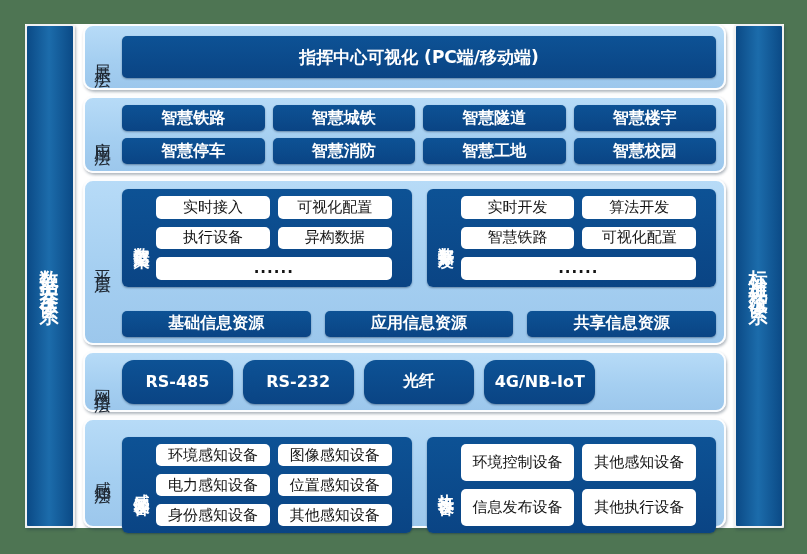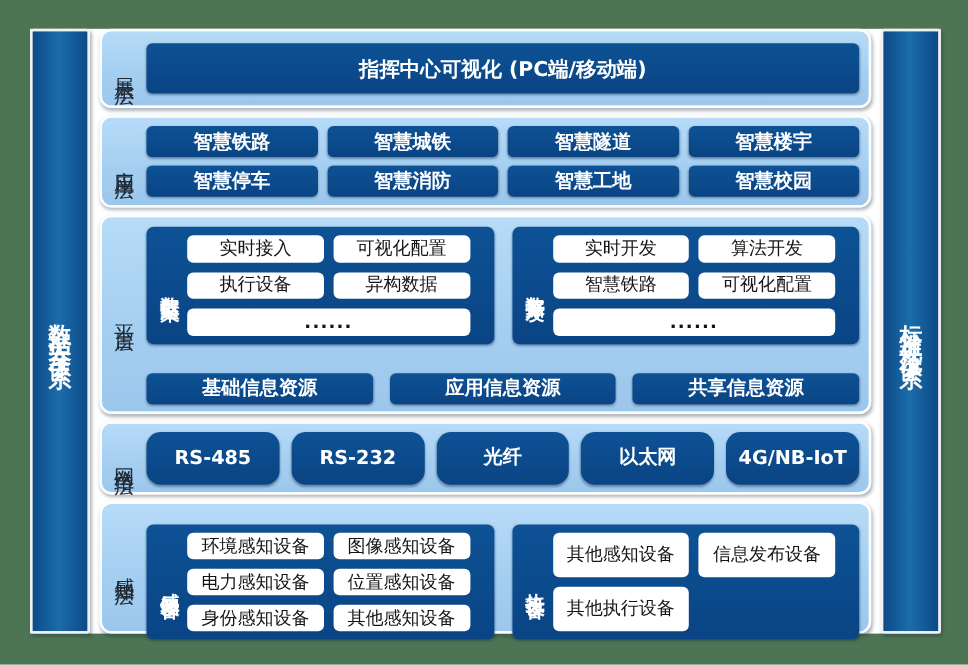--- a/index.html
+++ b/index.html
@@ -179,21 +179,20 @@
           </div>
         </div>
       </div>
 
       <div class="panel" style="height:61px">
         <div class="layer-label">网络层</div>
         <div class="panel-body network-body">
           <div class="dark-box">RS-485</div>
           <div class="dark-box">RS-232</div>
           <div class="dark-box">光纤</div>
-          <div class="dark-box">以太网</div>
           <div class="dark-box">4G/NB-IoT</div>
         </div>
       </div>
 
       <div class="panel" style="height:110px">
         <div class="layer-label">感知层</div>
         <div class="panel-body perception-body">
           <div class="group-box">
             <div class="group-label">感知设备</div>
             <div class="group-grid">
@@ -201,20 +200,21 @@
               <div class="white-box">图像感知设备</div>
               <div class="white-box">电力感知设备</div>
               <div class="white-box">位置感知设备</div>
               <div class="white-box">身份感知设备</div>
               <div class="white-box">其他感知设备</div>
             </div>
           </div>
           <div class="group-box">
             <div class="group-label">执行设备</div>
             <div class="group-grid">
+              <div class="white-box">环境控制设备</div>
               <div class="white-box">其他感知设备</div>
               <div class="white-box">信息发布设备</div>
               <div class="white-box">其他执行设备</div>
             </div>
           </div>
         </div>
       </div>
 
     </div>
 

